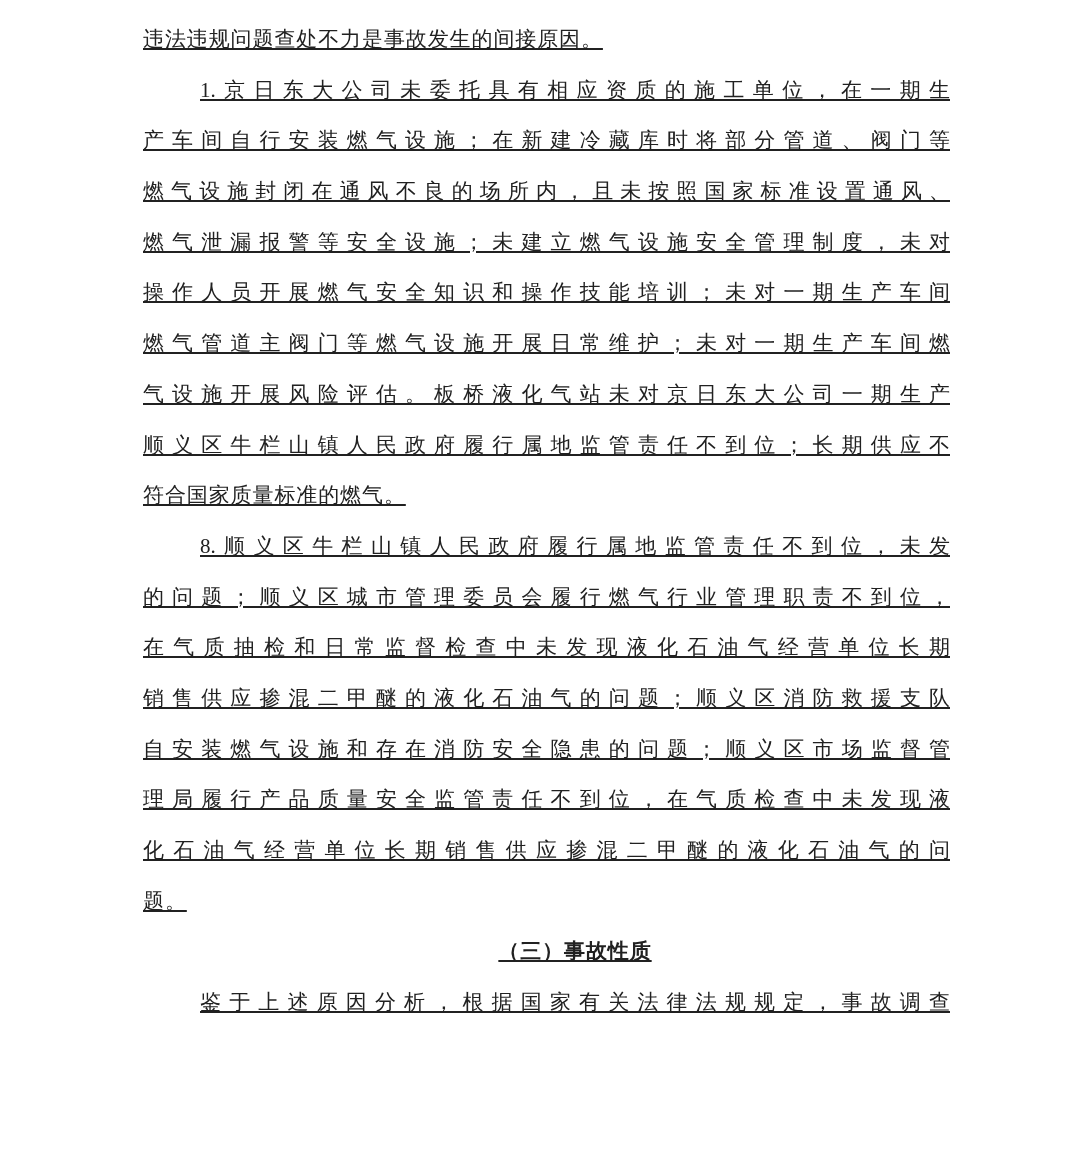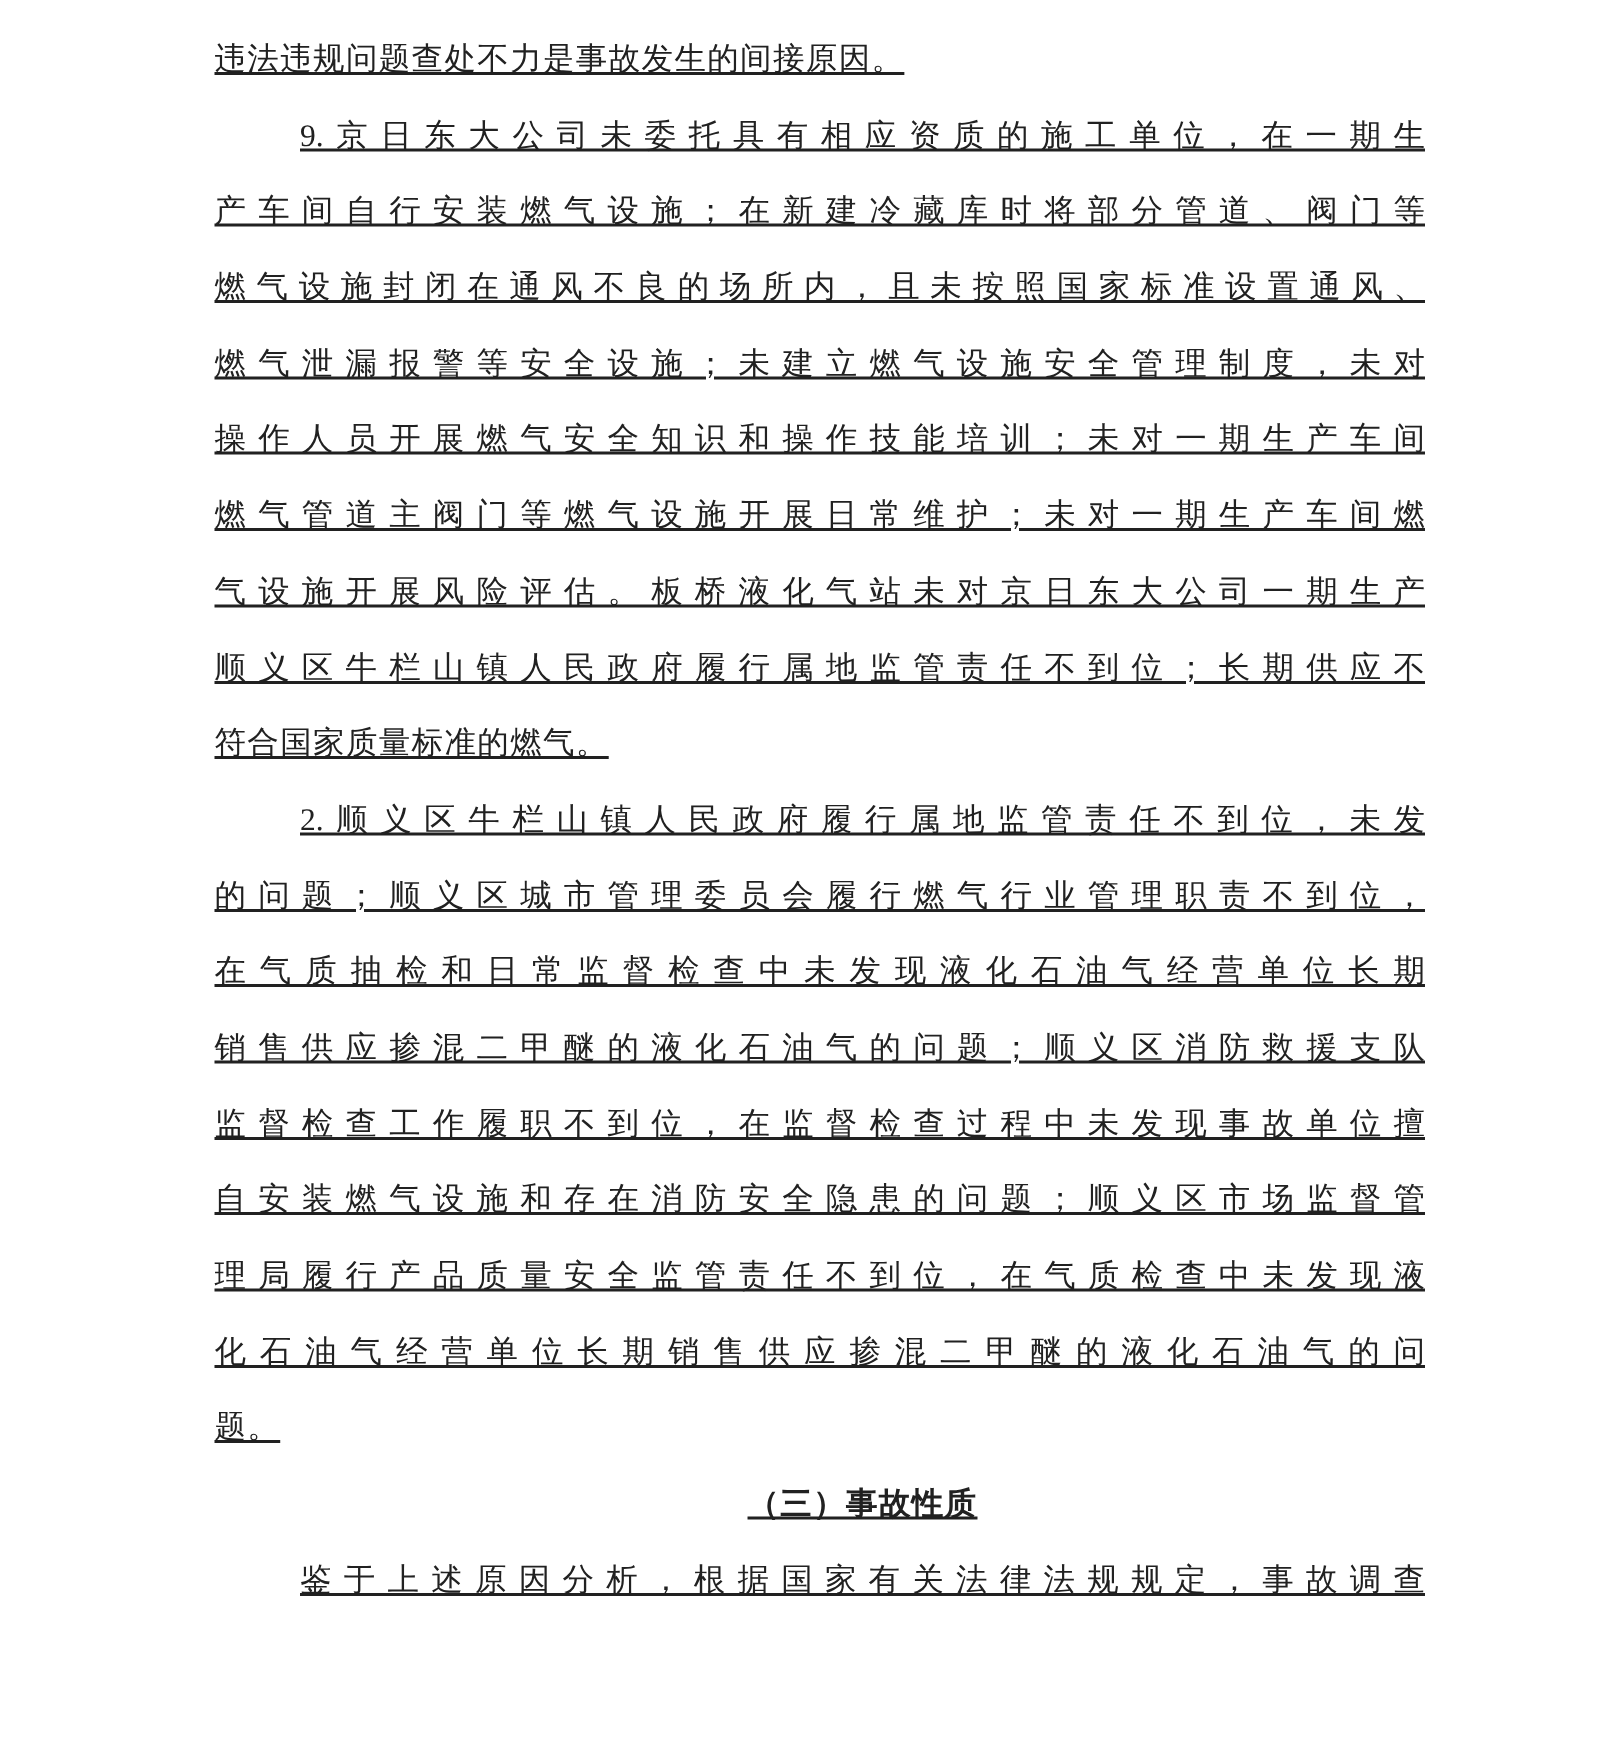--- a/index.html
+++ b/index.html
@@ -50,34 +50,33 @@
     font-weight: 700;
     text-align: center;
   }
 </style>
 </head>
 <body>
 
 <div class="page">
   <div class="text-block">
     <div class="line">违法违规问题查处不力是事故发生的间接原因。</div>
-    <div class="line indent fill">9.京日东大公司未委托具有相应资质的施工单位，在一期生</div>
+    <div class="line indent fill">1.京日东大公司未委托具有相应资质的施工单位，在一期生</div>
     <div class="line fill">产车间自行安装燃气设施；在新建冷藏库时将部分管道、阀门等</div>
     <div class="line fill">燃气设施封闭在通风不良的场所内，且未按照国家标准设置通风、</div>
     <div class="line fill">燃气泄漏报警等安全设施；未建立燃气设施安全管理制度，未对</div>
     <div class="line fill">操作人员开展燃气安全知识和操作技能培训；未对一期生产车间</div>
     <div class="line fill">燃气管道主阀门等燃气设施开展日常维护；未对一期生产车间燃</div>
     <div class="line fill">气设施开展风险评估。板桥液化气站未对京日东大公司一期生产</div>
     <div class="line fill">顺义区牛栏山镇人民政府履行属地监管责任不到位；长期供应不</div>
     <div class="line">符合国家质量标准的燃气。</div>
-    <div class="line indent fill">2.顺义区牛栏山镇人民政府履行属地监管责任不到位，未发</div>
+    <div class="line indent fill">8.顺义区牛栏山镇人民政府履行属地监管责任不到位，未发</div>
     <div class="line fill">的问题；顺义区城市管理委员会履行燃气行业管理职责不到位，</div>
     <div class="line fill">在气质抽检和日常监督检查中未发现液化石油气经营单位长期</div>
     <div class="line fill">销售供应掺混二甲醚的液化石油气的问题；顺义区消防救援支队</div>
-    <div class="line fill">监督检查工作履职不到位，在监督检查过程中未发现事故单位擅</div>
     <div class="line fill">自安装燃气设施和存在消防安全隐患的问题；顺义区市场监督管</div>
     <div class="line fill">理局履行产品质量安全监管责任不到位，在气质检查中未发现液</div>
     <div class="line fill">化石油气经营单位长期销售供应掺混二甲醚的液化石油气的问</div>
     <div class="line">题。</div>
     <div class="line indent bold">（三）事故性质</div>
     <div class="line indent fill">鉴于上述原因分析，根据国家有关法律法规规定，事故调查</div>
   </div>
 </div>
 
 </body></html>

